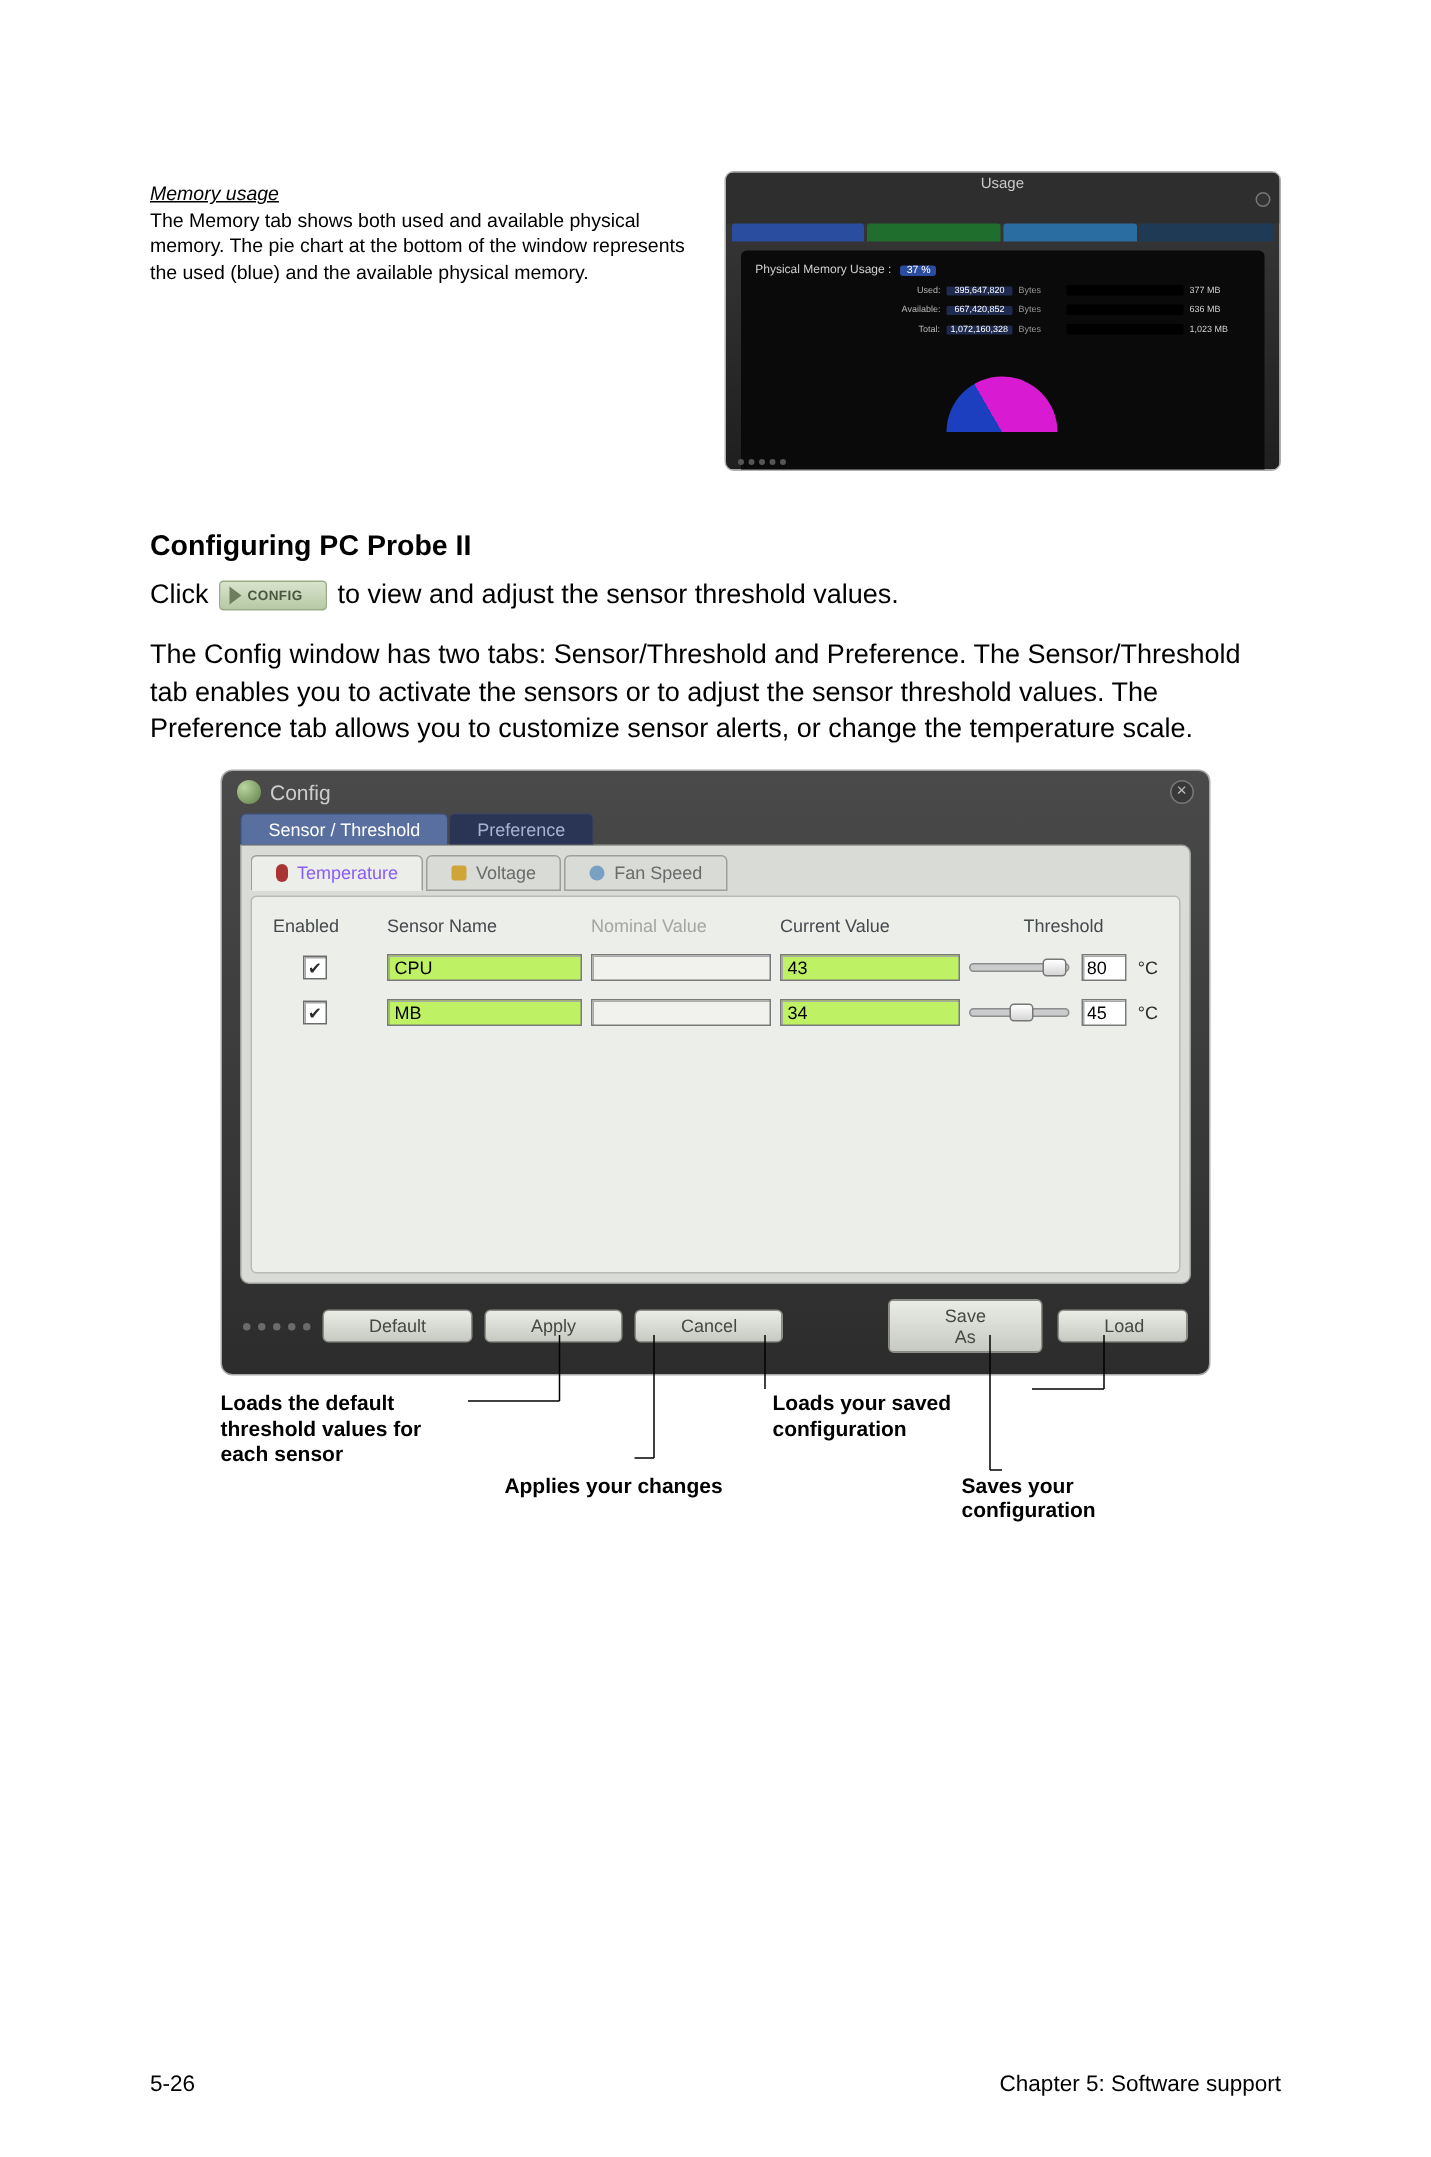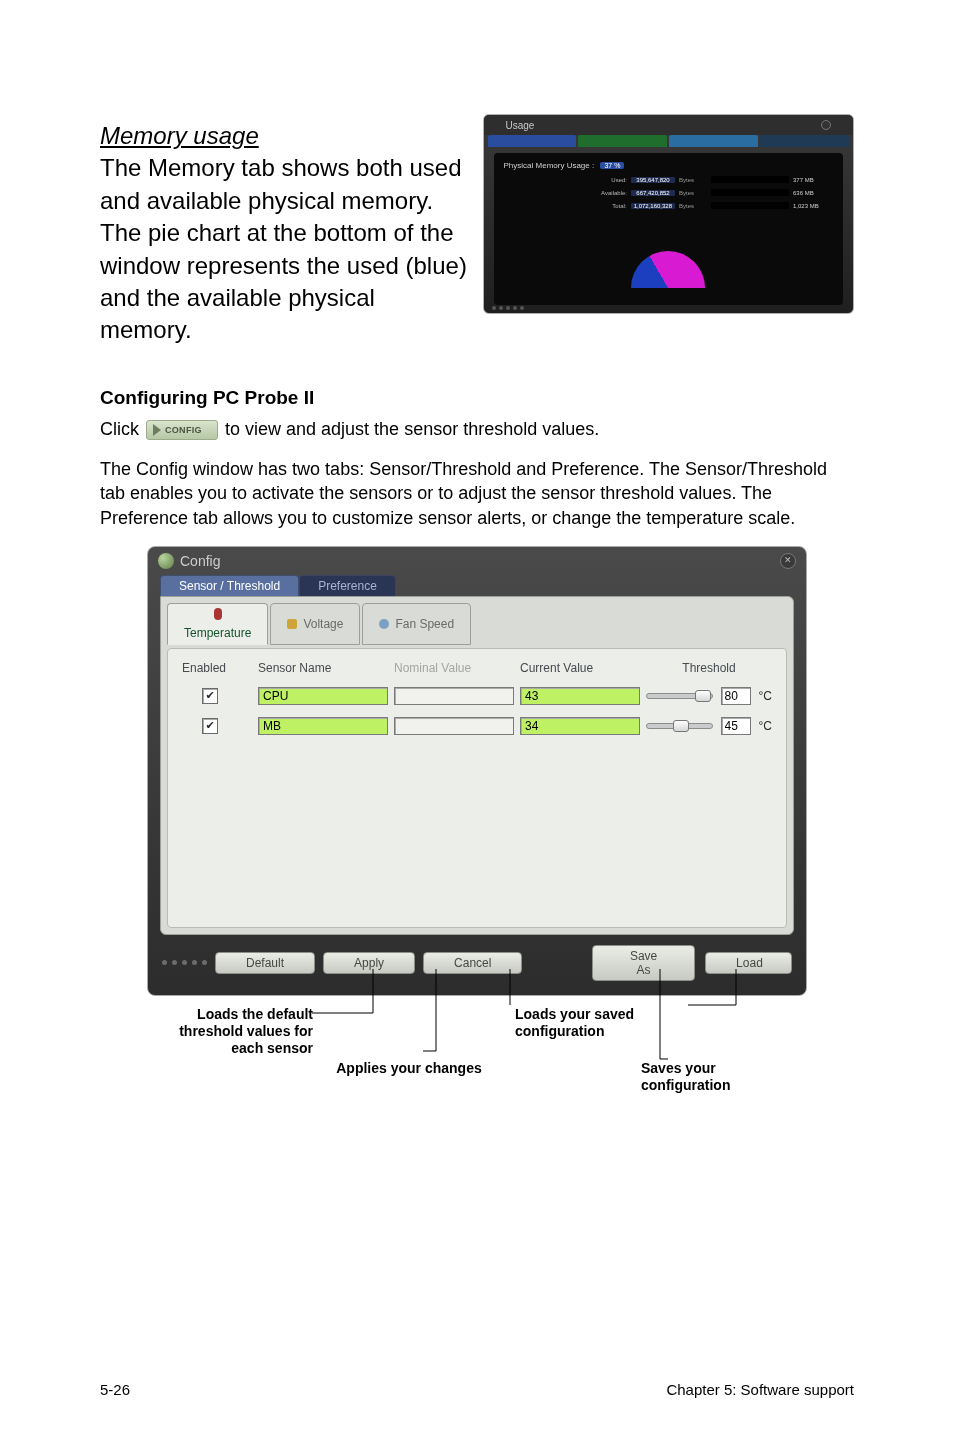--- a/index.html
+++ b/index.html
@@ -14,47 +14,48 @@
   .page {
     padding: 120px 100px 50px 100px;
   }
   .section-top {
     display: flex;
     gap: 14px;
     margin-bottom: 40px;
   }
   .section-top .text {
     flex: 1 1 50%;
-    font-size: 24px;
+    font-size: 13px;
     line-height: 1.35;
   }
   .section-top .text .mu-title {
     text-decoration: underline;
     font-style: italic;
     display: block;
     margin-bottom: 0;
   }
   .mem-fig {
     margin-top:-6px;
     width: 380px;
     height: 200px;
     background: linear-gradient(#3a3a3a,#1f1f1f);
     border-radius: 6px;
     border:1px solid #b0b0b0;
     position: relative;
     overflow: hidden;
   }
   .mem-fig .titlebar {
     background:#2e2e2e;
-    height:20px;
+    height:34px;
     font-size:10px;
     color:#c8c8c8;
-    padding:2px 22px;
+    padding:2px 6px;
     display:flex;
     align-items:center;
+    flex-direction:column;
   }
   .mem-fig .titlebar .close {
     margin-left:auto;
     width:10px;height:10px;background:#333;border-radius:50%;border:1px solid #777;
   }
   .mem-fig .tabs {
     display:flex; gap:2px; padding:0 4px;
   }
   .mem-fig .tabs .tab {
     height:12px;flex:1;border-radius:2px 2px 0 0;
@@ -144,26 +145,26 @@
   .config-fig .tabs1 .inactive{background:#2a3455;color:#a6b3cf;border:1px solid #3e4460;border-bottom:none;}
   .config-fig .panel{
     margin:0 12px;background:#d9dbd7;border:1px solid #9da09a;border-radius:0 6px 6px 6px;
     padding:6px;
   }
   .config-fig .subtabs{display:flex;gap:2px;margin-bottom:4px;}
   .config-fig .subtabs .st{
     padding:4px 16px;font-size:12px;border:1px solid #9da09a;border-radius:4px 4px 0 0;background:#d9dbd7;color:#6b6b6b;
     display:flex;align-items:center;gap:6px;
   }
-  .config-fig .subtabs .st.active{background:#eceee9;color:#14532d;border-bottom-color:#eceee9;position:relative;z-index:2;flex-direction:column;}
+  .config-fig .subtabs .st.active{background:#eceee9;color:#8b5cf6;border-bottom-color:#eceee9;position:relative;z-index:2;}
   .th-icon{width:8px;height:12px;background:#a33; border-radius:4px;}
   .vt-icon{width:10px;height:10px;background:#cfa438;border-radius:2px;}
   .fs-icon{width:10px;height:10px;background:#7aa0c4;border-radius:50%;}
   .config-fig .grid{
-    background:#eceee9;border:1px solid #b9bcb5;border-radius:4px;padding:6px 10px;height:280px;margin-top:-1px;
+    background:#eceee9;border:1px solid #b9bcb5;border-radius:4px;padding:6px 10px;height:252px;margin-top:-1px;
   }
   .config-fig .hdrrow, .config-fig .drow{
     display:grid;grid-template-columns:70px 130px 120px 120px 1fr;align-items:center;gap:6px;
   }
   .config-fig .hdrrow{font-size:12px;color:#46494e;padding:6px 4px;}
   .config-fig .hdrrow .dim{color:#a3a6a1;}
   .config-fig .drow{padding:6px 4px;font-size:12px;}
   .config-fig .chk{width:16px;height:16px;background:#fff;border:1px solid #6b6b6b;box-shadow:inset 1px 1px 0 #aaa;display:flex;align-items:center;justify-content:center;font-size:11px;color:#2a2a2a;margin-left:20px;}
   .config-fig .txtbox{background:#bef264;border:1px solid #7a7a7a;box-shadow:inset 1px 1px 0 #aaa;height:18px;padding:1px 4px;font-size:12px;width:100%;}
   .config-fig .txtbox.dim{background:#f1f1ee;color:#7e7e7e;}
@@ -366,21 +367,21 @@
       <line x1="288" y1="92" x2="275" y2="92" stroke="#000" stroke-width="1"></line>
       <line x1="362" y1="10" x2="362" y2="46" stroke="#000" stroke-width="1"></line>
       <line x1="512" y1="10" x2="512" y2="100" stroke="#000" stroke-width="1"></line>
       <line x1="512" y1="100" x2="520" y2="100" stroke="#000" stroke-width="1"></line>
       <line x1="588" y1="10" x2="588" y2="46" stroke="#000" stroke-width="1"></line>
       <line x1="588" y1="46" x2="540" y2="46" stroke="#000" stroke-width="1"></line>
     </svg>
   </div>
 
   <div class="caption-row">
-    <div class="c1" style="text-align:right;padding-right:12px;">
+    <div class="c1" style="text-align:left;padding-right:12px;">
       <span class="cap">Loads the default threshold values for each sensor</span>
     </div>
     <div class="c2"></div>
     <div class="c4">
       <span class="cap">Loads your saved configuration</span>
     </div>
   </div>
   <div class="caption-row2">
     <div class="a"></div>
     <div class="b">

